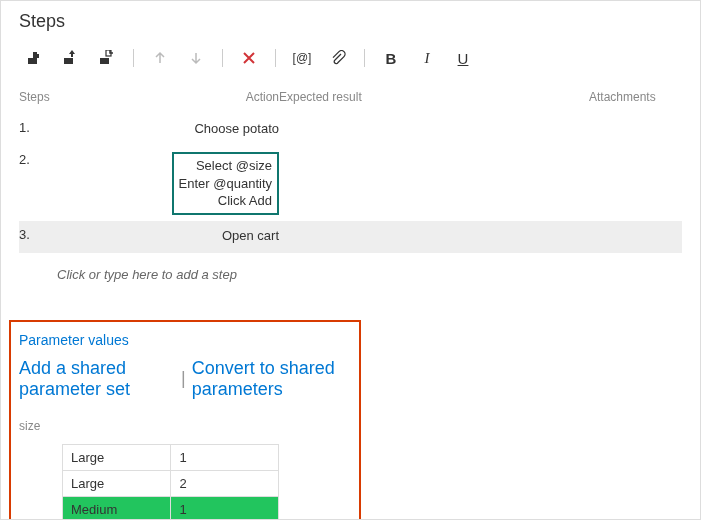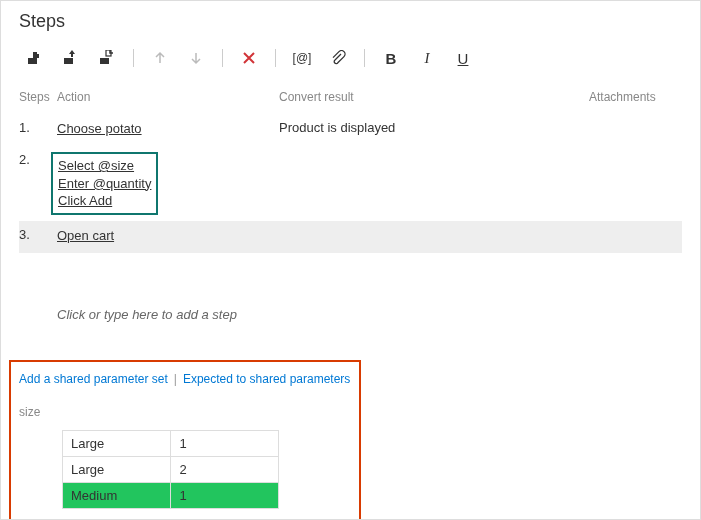--- a/index.html
+++ b/index.html
@@ -49,61 +49,60 @@
   .grid-area {
     padding: 0 18px;
   }
   .grid-header,
   .grid-row {
     display: flex;
     align-items: flex-start;
     padding: 6px 0;
   }
   .col-step { width: 38px; flex-shrink: 0; }
-  .col-action { width: 222px; flex-shrink: 0; }
+  .col-action { width: 222px; flex-shrink: 0; text-align: right; }
   .col-expected { width: 310px; flex-shrink: 0; }
   .col-attach { flex: 1; }
 
   .grid-header { color: #888; font-size: 12px; padding-bottom: 10px; }
 
   .grid-row { min-height: 32px; }
   .grid-row.selected { background: #eee; }
 
   .hl-box {
     border: 2px solid #0f766e;
     padding: 3px 5px;
     display: inline-block;
     margin-left: -6px;
   }
-  .multiline { white-space: pre-line; line-height: 1.35; text-decoration: underline; }
+  .multiline { white-space: pre-line; line-height: 1.35; }
 
   .placeholder-row {
     padding: 14px 0 0 38px;
     font-style: italic;
     color: #666;
-    margin-top: 40px;
   }
 
   .param-panel {
     border: 2px solid #d83b01;
     margin: 38px 8px 0;
     width: 352px;
     padding: 10px 0 10px 6px;
   }
   .param-title {
     color: #0078d4;
     font-size: 14px;
     padding: 0 0 10px 2px;
   }
   .param-links {
     display: flex;
     gap: 6px;
     align-items: center;
     padding: 0 0 10px 2px;
-    font-size: 12px;
+    font-size: 18px;
   }
   .param-links a { color: #0078d4; text-decoration: none; cursor: pointer; }
   .param-links .lsep { color: #999; }
 
   .param-table { width: 262px; }
   .param-table .ptrow { display: flex; padding-left: 45px; }
   .param-table .pthead { color: #888; font-size: 12px; padding: 4px 0 6px; }
   .ptcell_a { width: 130px; border: 1px solid #ddd; padding: 5px 8px; border-right: none; }
   .ptcell_b { width: 130px; border: 1px solid #ddd; padding: 5px 8px; }
   .pthead .ptcell_a, .pthead .ptcell_b { border: none; padding-left: 2px; }
@@ -165,31 +164,28 @@
   <div class="sep"></div>
   <div class="btn bold-letter">B</div>
   <div class="btn italic-letter">I</div>
   <div class="btn underline-letter">U</div>
 </div>
 
 <div class="grid-area">
   <div class="grid-header">
     <div class="col-step">Steps</div>
     <div class="col-action">Action</div>
-    <div class="col-expected">Convert result</div>
+    <div class="col-expected">Expected result</div>
     <div class="col-attach">Attachments</div>
   </div>
   <div id="grid-body">
       <div class="grid-row">
         <div class="col-step">1.</div>
         <div class="col-action">
           <div class="multiline">Choose potato</div>
-        </div>
-        <div class="col-expected">
-          <div class="">Product is displayed</div>
         </div>
         <div class="col-attach"></div>
       </div>
       <div class="grid-row">
         <div class="col-step">2.</div>
         <div class="col-action"><div class="multiline hl-box">Select @size
 Enter @quantity
 Click Add</div></div>
         <div class="col-attach"></div>
       </div>
@@ -198,24 +194,25 @@
         <div class="col-action">
           <div class="multiline">Open cart</div>
         </div>
         <div class="col-attach"></div>
       </div>
     </div>
   <div class="placeholder-row">Click or type here to add a step</div>
 </div>
 
 <div class="param-panel">
+  <div class="param-title">Parameter values</div>
   <div class="param-links">
     <a>Add a shared parameter set</a>
     <span class="lsep">|</span>
-    <a>Expected to shared parameters</a>
+    <a>Convert to shared parameters</a>
   </div>
   <div class="param-table">
     <div class="ptrow pthead">
       <div class="ptcell_a">size</div>
     </div>
     <div id="param-body">
         <div class="ptrow body">
           <div class="ptcell_a">Large</div>
           <div class="ptcell_b">1</div>
         </div>

